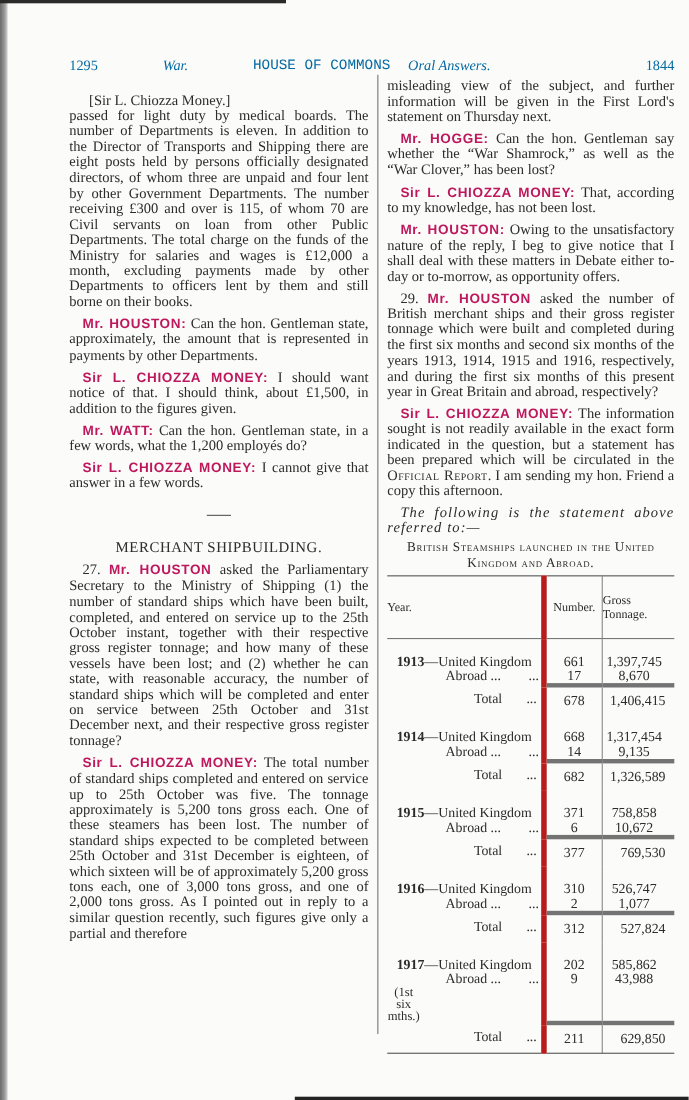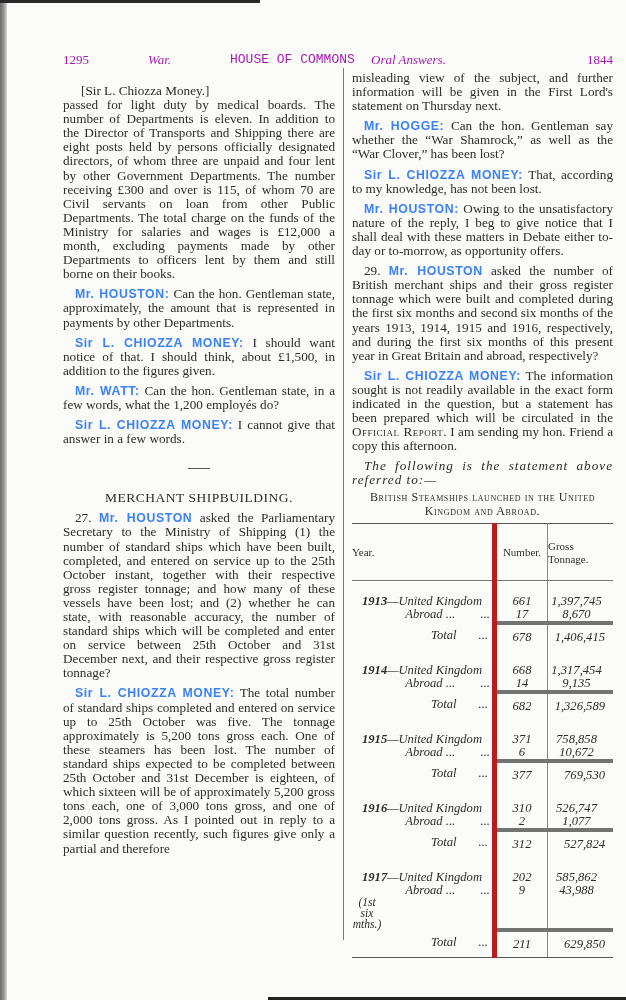--- a/index.html
+++ b/index.html
@@ -7,48 +7,48 @@
     width: 626px; height: 1000px; overflow: hidden; position: relative;
     background: #fbfbfa; color: #2a2a2a;
     font-family: "DejaVu Serif", "Liberation Serif", serif;
   }
   .scan-left { position: absolute; left: 0; top: 0; width: 7px; height: 1000px;
     background: linear-gradient(to right, #6a6a6a, #9a9a9a 60%, #d8d8d8); }
   .scan-top { position: absolute; left: 0; top: 0; width: 260px; height: 3px; background: #2a2a2a; }
   .scan-bottom { position: absolute; left: 268px; top: 997px; width: 358px; height: 3px; background: #222; }
 
   .header { position: absolute; top: 52px; left: 63px; width: 550px; height: 16px;
-    font-family: "Liberation Serif", serif; font-size: 13px; color: #a21caf; }
+    font-family: "Liberation Serif", serif; font-size: 13px; color: #0369a1; }
   .header span { position: absolute; top: 0; white-space: nowrap; }
   .h-left { left: 0; }
   .h-war { left: 85px; font-style: italic; }
   .h-title { left: 167px; font-family: Liberation Mono, monospace; }
   .h-oral { left: 308px; font-style: italic; }
   .h-right { right: 0; }
 
   .col { position: absolute; font-family: "Liberation Serif", serif;
     font-size: 13.2px; line-height: 14.1px; text-align: justify; color: #2c2c2c; }
   .col-left { left: 63px; top: 84px; width: 272px; }
   .col-right { left: 352px; top: 71px; width: 261px; }
   .col-rule { position: absolute; left: 343px; top: 68px; width: 1px; height: 872px; background: #777; }
 
   p { margin: 0 0 6px 0; text-indent: 12px; }
   p.noindent { text-indent: 0; }
   .cont-head { margin: 0; padding-left: 18px; text-indent: 0; }
-  .spk { font-family: "Liberation Sans", sans-serif; font-weight: bold; font-size: 12.3px; letter-spacing: 0.6px; color: #3b82f6; }
+  .spk { font-family: "Liberation Sans", sans-serif; font-weight: bold; font-size: 12.3px; letter-spacing: 0.6px; color: #be185d; }
   .sc { font-variant: small-caps; letter-spacing: 0.5px; }
 
   .sep { width: 22px; height: 1px; background: #555; margin: 22px auto 22px auto; }
   .section-title { text-align: center; font-size: 13.5px; letter-spacing: 0.5px; margin: 0 0 6px 0; text-indent: 0; }
   .italic-lead { font-style: italic; letter-spacing: 1px; }
   .table-caption { font-variant: small-caps; font-size: 12px; letter-spacing: 0.6px; text-align: center; line-height: 14px; margin-top: 2px; }
 
   table.ships { width: 100%; border-collapse: collapse; margin-top: 5px; font-family: "Liberation Serif", serif; font-size: 12.6px; line-height: 13px; }
   table.ships th { font-weight: normal; font-size: 11px; padding: 16px 0 14px 0; border-top: 1.5px solid #555; border-bottom: 1px solid #777; }
-  table.ships td { padding: 0; vertical-align: top; font-style: italic; }
+  table.ships td { padding: 0; vertical-align: top; }
   .c-year { width: 136px; border-right: 5px solid #b91c1c; }
   .c-num { width: 50px; border-right: 1px solid #888; text-align: center; }
   .c-ton { text-align: right; padding-right: 8px !important; }
   tr.grp td { padding-top: 14px; text-align: center; }
   tr.tot td { padding-top: 6px; padding-bottom: 6px; border-top: 4px solid #737373; }
   tr.tot td.c-year { border-top: none; text-align: right; padding-right: 4px; }
   tr.tot td.c-year .lbl { display: inline-block; margin-right: 22px; }
   tr.last td { border-bottom: 1.5px solid #555; }
   .yr { display: block; }
   .sub { display: block; padding-left: 28px; }

